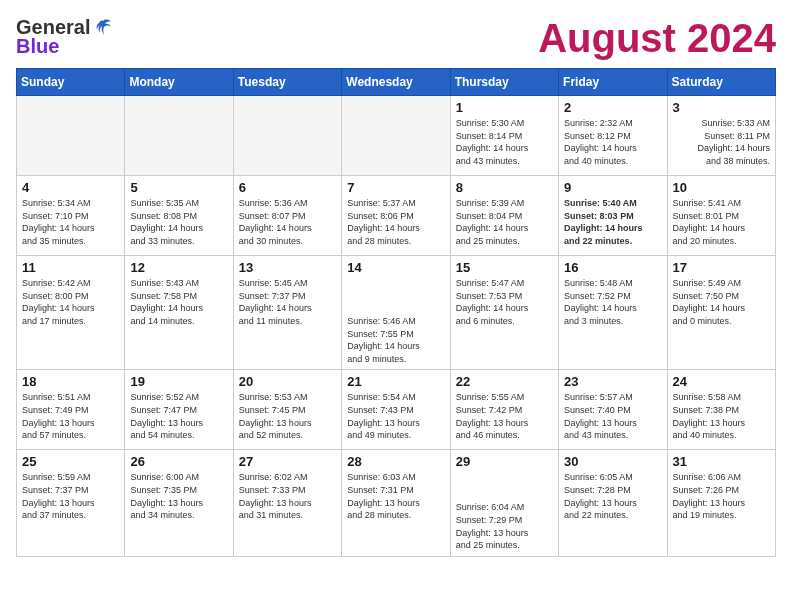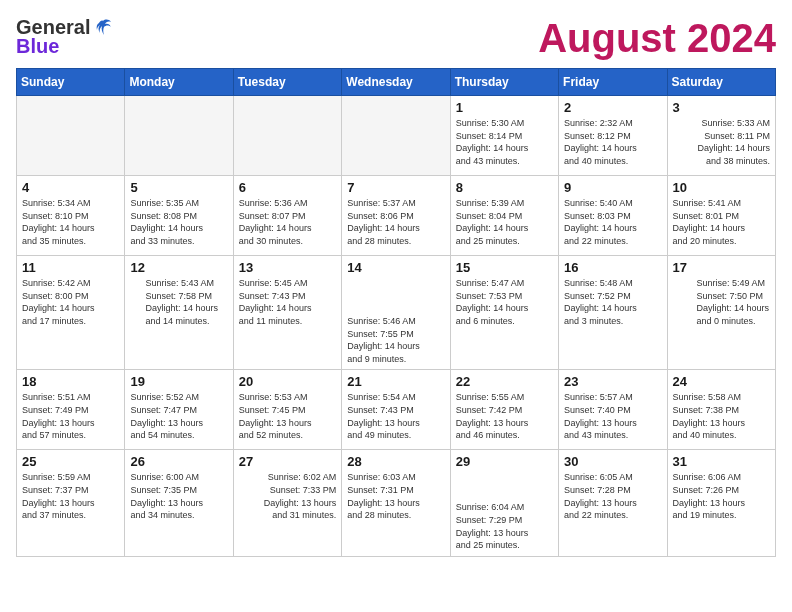--- a/index.html
+++ b/index.html
@@ -127,21 +127,21 @@
           <div class="day-info" style="white-space: pre-line; text-align: right;">Sunrise: 5:33 AM
 Sunset: 8:11 PM
 Daylight: 14 hours
 and 38 minutes.</div>
         </td>
       </tr>
       <tr>
         <td>
           <div class="day-number">4</div>
           <div class="day-info" style="white-space: pre-line;">Sunrise: 5:34 AM
-Sunset: 8:10 PM
+Sunset: 7:10 PM
 Daylight: 14 hours
 and 35 minutes.</div>
         </td>
         <td>
           <div class="day-number">5</div>
           <div class="day-info" style="white-space: pre-line;">Sunrise: 5:35 AM
 Sunset: 8:08 PM
 Daylight: 14 hours
 and 33 minutes.</div>
         </td>
@@ -161,21 +161,21 @@
         </td>
         <td>
           <div class="day-number">8</div>
           <div class="day-info" style="white-space: pre-line;">Sunrise: 5:39 AM
 Sunset: 8:04 PM
 Daylight: 14 hours
 and 25 minutes.</div>
         </td>
         <td>
           <div class="day-number">9</div>
-          <div class="day-info" style="white-space: pre-line;">Sunrise: 5:40 AM
+          <div class="day-info" style="white-space: pre-line; font-weight: bold;">Sunrise: 5:40 AM
 Sunset: 8:03 PM
 Daylight: 14 hours
 and 22 minutes.</div>
         </td>
         <td>
           <div class="day-number">10</div>
           <div class="day-info" style="white-space: pre-line;">Sunrise: 5:41 AM
 Sunset: 8:01 PM
 Daylight: 14 hours
 and 20 minutes.</div>
@@ -184,29 +184,29 @@
       <tr>
         <td>
           <div class="day-number">11</div>
           <div class="day-info" style="white-space: pre-line;">Sunrise: 5:42 AM
 Sunset: 8:00 PM
 Daylight: 14 hours
 and 17 minutes.</div>
         </td>
         <td>
           <div class="day-number">12</div>
-          <div class="day-info" style="white-space: pre-line; margin-left: 15px;">Sunrise: 5:43 AM
+          <div class="day-info" style="white-space: pre-line;">Sunrise: 5:43 AM
 Sunset: 7:58 PM
 Daylight: 14 hours
 and 14 minutes.</div>
         </td>
         <td>
           <div class="day-number">13</div>
           <div class="day-info" style="white-space: pre-line;">Sunrise: 5:45 AM
-Sunset: 7:43 PM
+Sunset: 7:37 PM
 Daylight: 14 hours
 and 11 minutes.</div>
         </td>
         <td>
           <div class="day-number">14</div>
           <div class="day-info" style="white-space: pre-line; margin-top: 40px;">Sunrise: 5:46 AM
 Sunset: 7:55 PM
 Daylight: 14 hours
 and 9 minutes.</div>
         </td>
@@ -219,21 +219,21 @@
         </td>
         <td>
           <div class="day-number">16</div>
           <div class="day-info" style="white-space: pre-line;">Sunrise: 5:48 AM
 Sunset: 7:52 PM
 Daylight: 14 hours
 and 3 minutes.</div>
         </td>
         <td>
           <div class="day-number">17</div>
-          <div class="day-info" style="white-space: pre-line; margin-left: 24px;">Sunrise: 5:49 AM
+          <div class="day-info" style="white-space: pre-line;">Sunrise: 5:49 AM
 Sunset: 7:50 PM
 Daylight: 14 hours
 and 0 minutes.</div>
         </td>
       </tr>
       <tr>
         <td>
           <div class="day-number">18</div>
           <div class="day-info" style="white-space: pre-line;">Sunrise: 5:51 AM
 Sunset: 7:49 PM
@@ -293,21 +293,21 @@
         </td>
         <td>
           <div class="day-number">26</div>
           <div class="day-info" style="white-space: pre-line;">Sunrise: 6:00 AM
 Sunset: 7:35 PM
 Daylight: 13 hours
 and 34 minutes.</div>
         </td>
         <td>
           <div class="day-number">27</div>
-          <div class="day-info" style="white-space: pre-line; text-align: right;">Sunrise: 6:02 AM
+          <div class="day-info" style="white-space: pre-line;">Sunrise: 6:02 AM
 Sunset: 7:33 PM
 Daylight: 13 hours
 and 31 minutes.</div>
         </td>
         <td>
           <div class="day-number">28</div>
           <div class="day-info" style="white-space: pre-line;">Sunrise: 6:03 AM
 Sunset: 7:31 PM
 Daylight: 13 hours
 and 28 minutes.</div>

